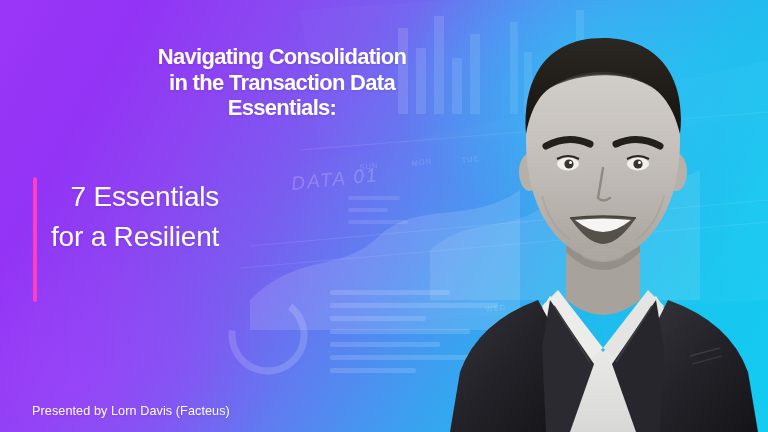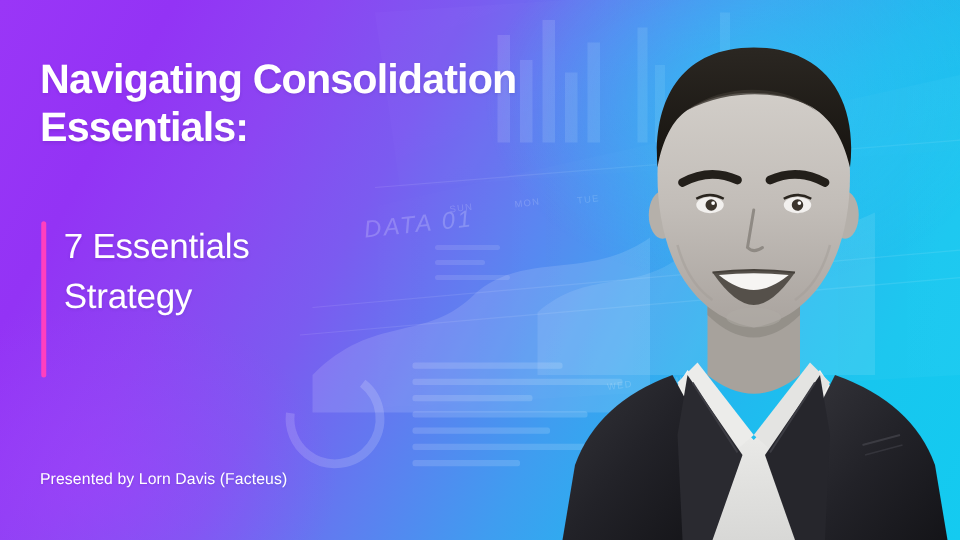--- a/index.html
+++ b/index.html
@@ -50,25 +50,26 @@
     left:32px; top:0;
     width:470px; height:100%;
     z-index:5;
   }
 
   .title {
     position:absolute;
     top:44px; left:0;
     width:500px;
     color:#ffffff;
-    font-size:33px;
+    font-size:22px;
     line-height:1.17;
     font-weight:700;
     letter-spacing:-0.7px;
     text-shadow:0 1px 3px rgba(40,0,80,.13);
+    text-align:center;
   }
   .title-line { display:block; white-space:nowrap; }
 
   .subtitle-wrap {
     position:absolute;
     top:177px; left:1px;
     display:flex;
     align-items:stretch;
   }
   .accent-bar {
@@ -79,34 +80,35 @@
     flex:none;
   }
   .subtitle {
     margin-left:14px;
     color:#ffffff;
     font-size:28px;
     line-height:1.42;
     font-weight:400;
     letter-spacing:-0.2px;
     text-shadow:0 1px 3px rgba(40,0,80,.12);
+    text-align:right;
   }
   .subtitle-line { display:block; white-space:nowrap; }
 
   .credits {
     position:absolute;
     left:0; top:374px;
     color:#ffffff;
     font-size:12.6px;
     line-height:1.52;
     font-weight:500;
     letter-spacing:0.1px;
     text-shadow:0 1px 2px rgba(40,0,80,.13);
   }
-  .credits-line { display:block; white-space:nowrap; }
+  .credits-line { display:block; white-space:nowrap;margin-top:28px; }
 
   
   .portrait {
     position:absolute;
     right:0; bottom:0;
     width:330px; height:432px;
     z-index:4;
     pointer-events:none;
   }
   .portrait svg { width:100%; height:100%; display:block; }
@@ -269,28 +271,29 @@
       <path d="M104,196 Q112,226 132,240" stroke="#a49f99" stroke-width="2" fill="none" opacity="0.55"></path>
       <path d="M226,196 Q218,226 198,240" stroke="#a49f99" stroke-width="2" fill="none" opacity="0.55"></path>
       <ellipse cx="165" cy="254" rx="22" ry="8" fill="#b0aba5" opacity="0.5"></ellipse>
     </svg>
   </div>
 
   <div class="content">
 
     <h1 class="title">
       <span class="title-line">Navigating Consolidation</span>
+      <span class="title-line">in the Transaction Data</span>
       <span class="title-line">Essentials:</span>
     </h1>
 
     <div class="subtitle-wrap">
       <div class="accent-bar"></div>
       <div class="subtitle">
         <span class="subtitle-line">7 Essentials</span>
-        <span class="subtitle-line">Strategy</span>
+        <span class="subtitle-line">for a Resilient</span>
       </div>
     </div>
 
     <div class="credits">
       <span class="credits-line">Presented by Lorn Davis (Facteus)</span>
     </div>
 
   </div>
 </div>
 

